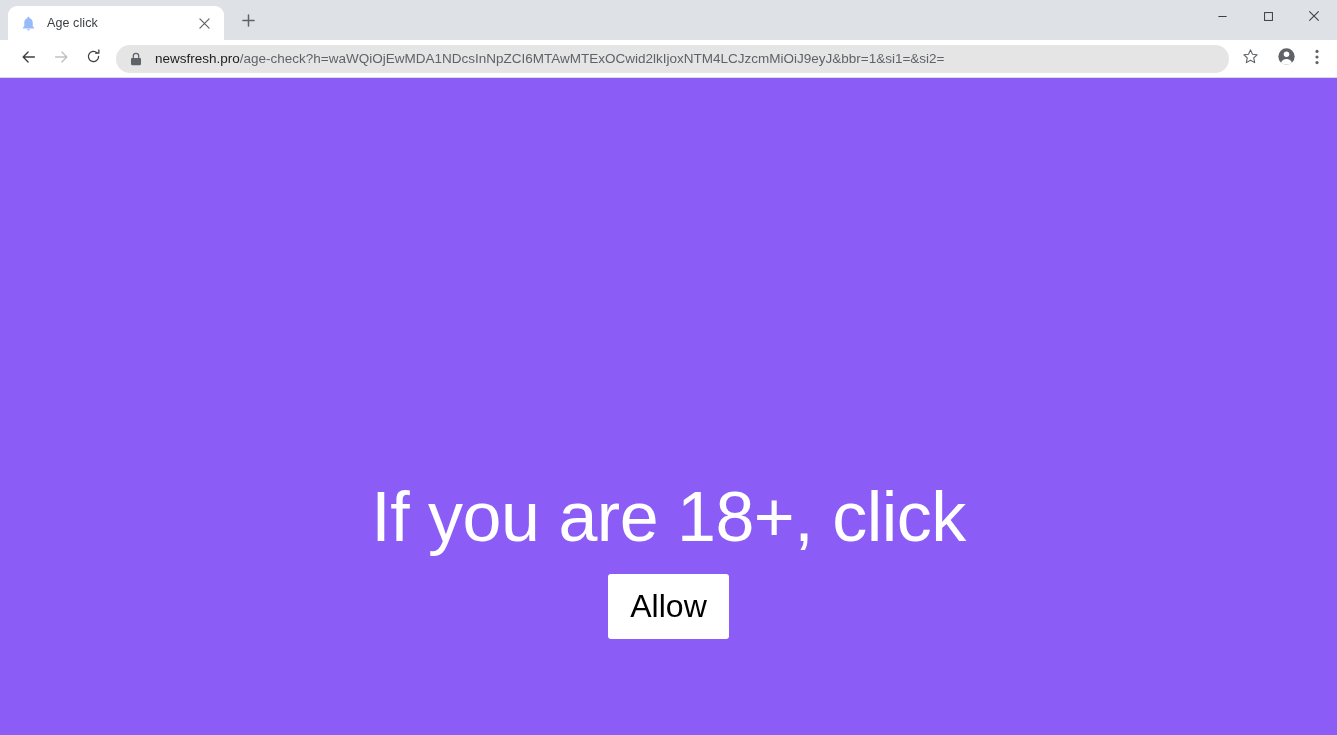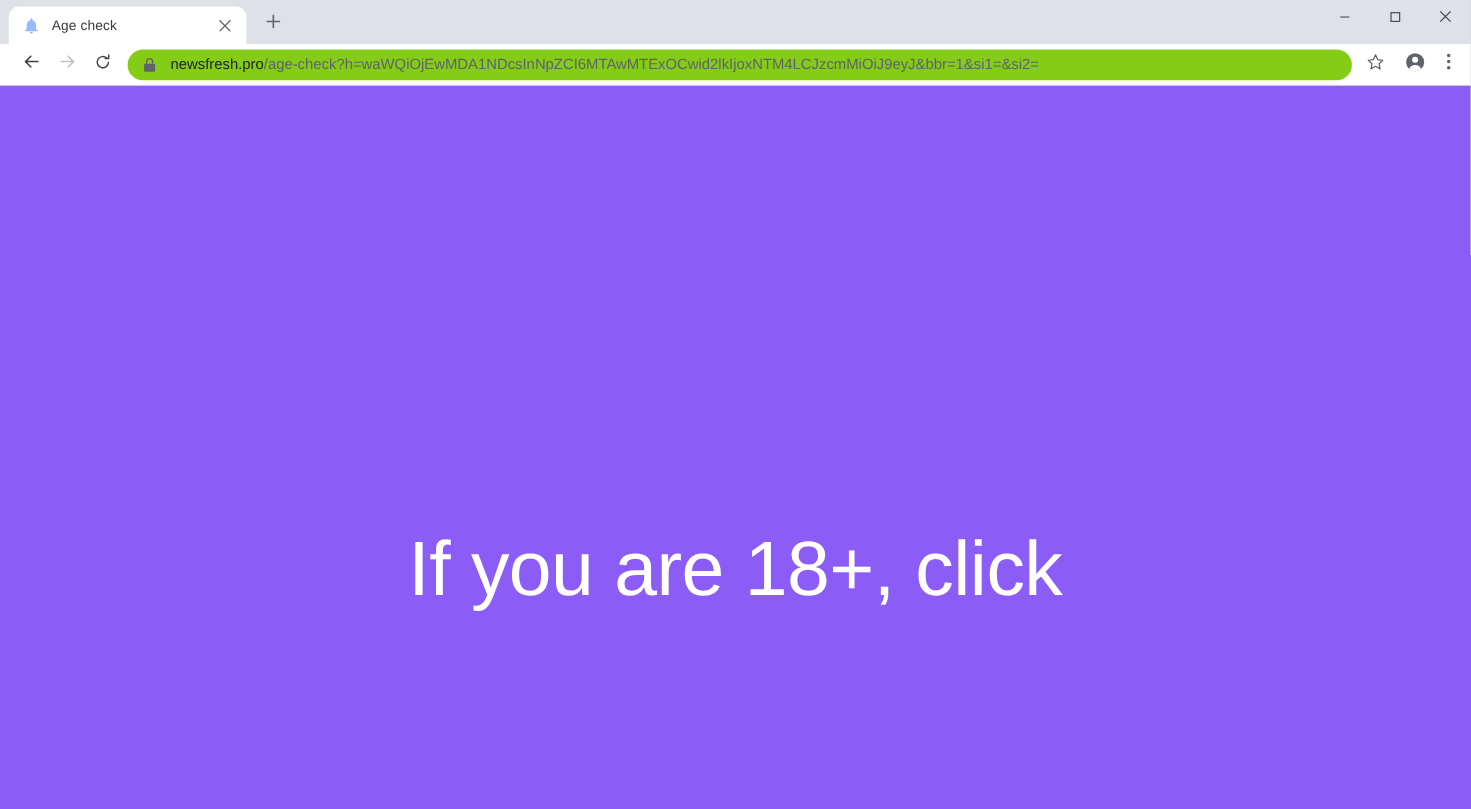--- a/index.html
+++ b/index.html
@@ -89,21 +89,21 @@
     border-radius:50%;
     flex:0 0 30px;
     margin-right:2px;
   }
   .navbtn.back  { margin-left:6px; }
   .navbtn.reload{ margin-right:8px; }
 
   .omnibox {
     flex:1;
     height:28px;
-    background:#84cc16;
+    background:#e5e5e5;
     border-radius:14px;
     display:flex;
     align-items:center;
     padding:0 12px 0 14px;
     min-width:0;
   }
   .lock { flex:0 0 14px; margin-right:11px; display:flex; align-items:center; }
   .url {
     font-size:13.5px;
     white-space:nowrap;
@@ -167,21 +167,21 @@
 <div class="browser">
 
   <div class="tabstrip">
 
     <div class="tab">
       <span class="tab-favicon">
         <svg width="17" height="17" viewBox="0 0 24 24" fill="#4285f4" aria-hidden="true">
           <path d="M12 22c1.1 0 2-.9 2-2h-4c0 1.1.9 2 2 2zm6-6v-5c0-3.07-1.64-5.64-4.5-6.32V4c0-.83-.67-1.5-1.5-1.5S10.5 3.17 10.5 4v.68C7.63 5.36 6 7.92 6 11v5l-2 2v1h16v-1l-2-2z"></path>
         </svg>
       </span>
-      <span class="tab-title">Age check</span>
+      <span class="tab-title">Age click</span>
       <span class="tab-close">
         <svg width="11" height="11" viewBox="0 0 12 12" aria-hidden="true">
           <path d="M1 1 L11 11 M11 1 L1 11" stroke="#5f6368" stroke-width="1.3" fill="none" stroke-linecap="round"></path>
         </svg>
       </span>
     </div>
 
     <div class="newtab">
       <span>
         <svg width="13" height="13" viewBox="0 0 14 14" aria-hidden="true">
@@ -277,16 +277,17 @@
             <circle cx="2" cy="13.6" r="1.6" fill="#5f6368"></circle>
           </svg>
         </span>
       </div>
     </div>
   </div>
 
   <div class="viewport">
     <div class="page-inner">
       <div class="headline">If you are 18+, click</div>
+      <button class="allow-btn">Allow</button>
     </div>
   </div>
 
 </div>
 
 </body></html>

